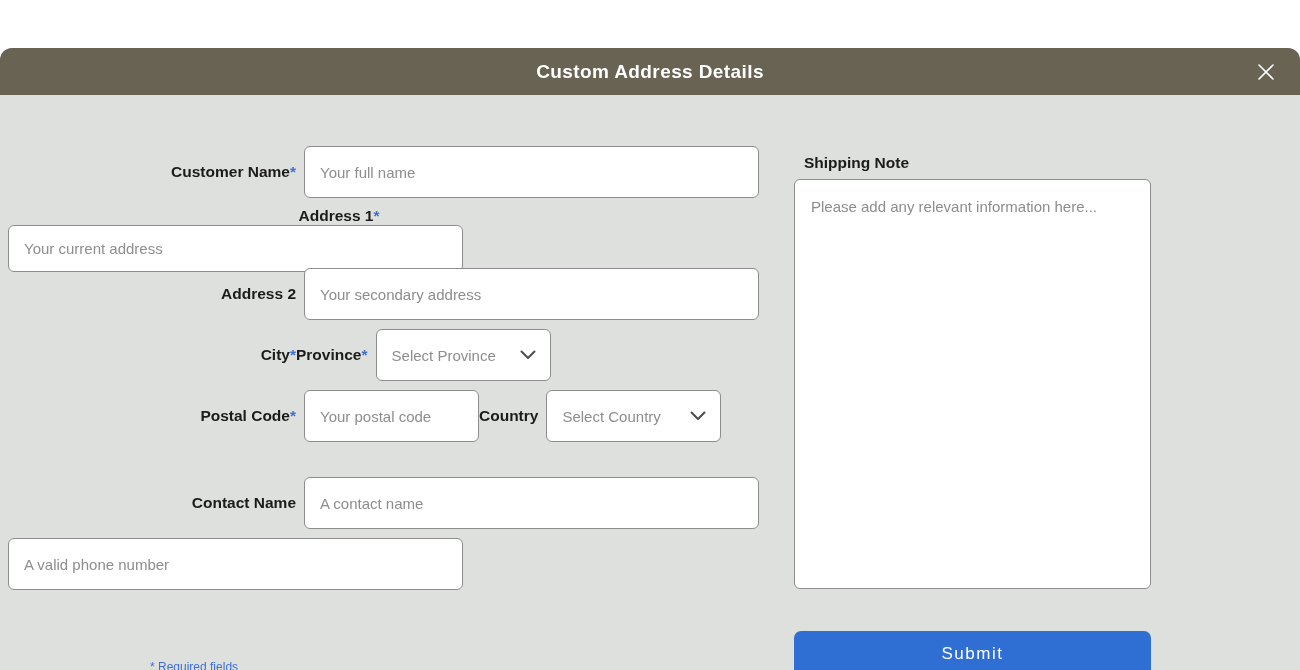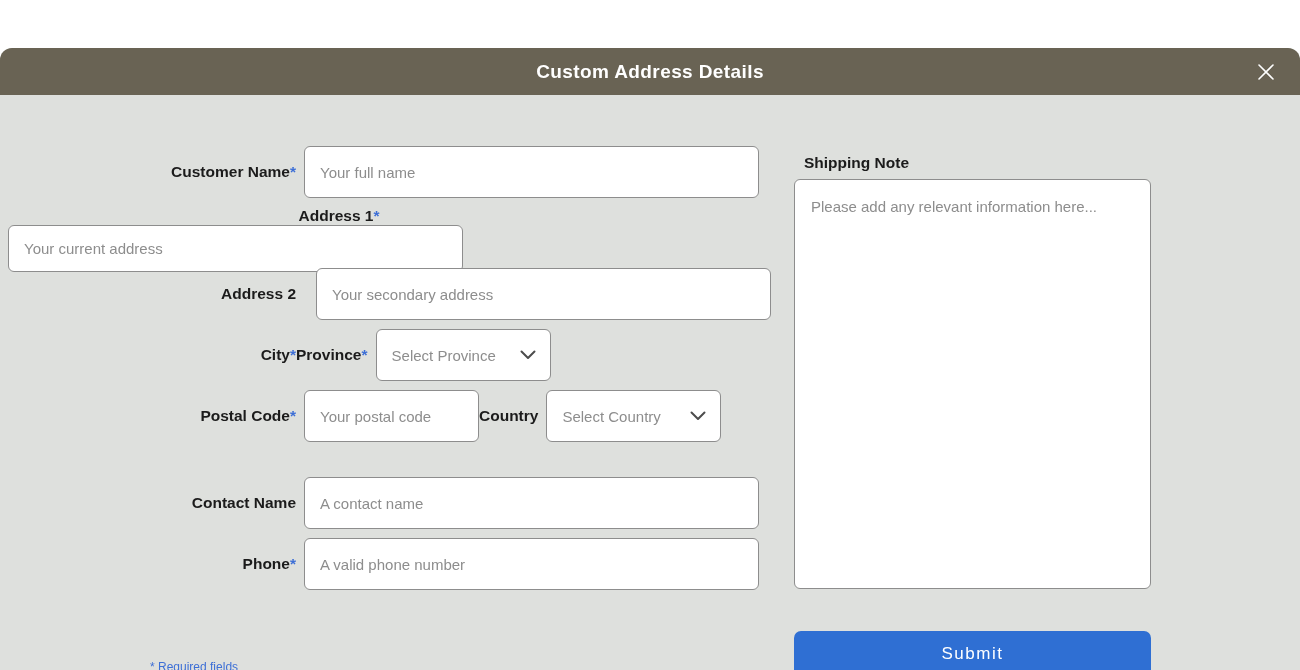--- a/index.html
+++ b/index.html
@@ -152,21 +152,21 @@
   <div class="row" style="left:0; top:98px;">
     <div class="field-label label-col"><span>Customer Name</span><span class="req">*</span></div>
     <input class="text-input w-full" type="text" placeholder="Your full name" style="">
   </div>
 
   <div class="row" style="left:0; top:159px;flex-direction:column;">
     <div class="field-label label-col"><span>Address 1</span><span class="req">*</span></div>
     <input class="text-input w-full" type="text" placeholder="Your current address" style="">
   </div>
 
-  <div class="row" style="left:0; top:220px;gap:12px;">
+  <div class="row" style="left:0; top:220px;">
     <div class="field-label label-col"><span>Address 2</span><span class="req"></span></div>
     <input class="text-input w-full" type="text" placeholder="Your secondary address" style="">
   </div>
 
   <div class="row" style="left:0; top:281px;">
     <div class="field-label label-col"><span>City</span><span class="req">*</span></div>
     <div class="field-label inner-label"><span>Province</span><span class="req">*</span></div>
     <div class="select-box">
       <span class="select-value">Select Province</span>
       <span>
@@ -190,21 +190,20 @@
       <span class="select-value">Select Country</span>
       <span>
         <svg width="16" height="10" viewBox="0 0 16 10">
             <path d="M1.5 1.5 L8 8 L14.5 1.5" stroke="#4c4c4c" stroke-width="2" fill="none" stroke-linecap="round" stroke-linejoin="round"></path>
           </svg>
       </span>
     </div>
   </div>
 
   <div class="row" style="left:0; top:490px;">
-    <div class="field-label label-col"><span>Phone</span><span class="req">*</span></div>
     <input class="text-input w-full" type="text" placeholder="A valid phone number" style="">
   </div>
 
   <div class="required-note">* Required fields</div>
 
   <div class="shipping-label">Shipping Note</div>
   <textarea class="shipping-textarea" placeholder="Please add any relevant information here..." style=""></textarea>
 
   <button class="submit-btn">Submit</button>
 

